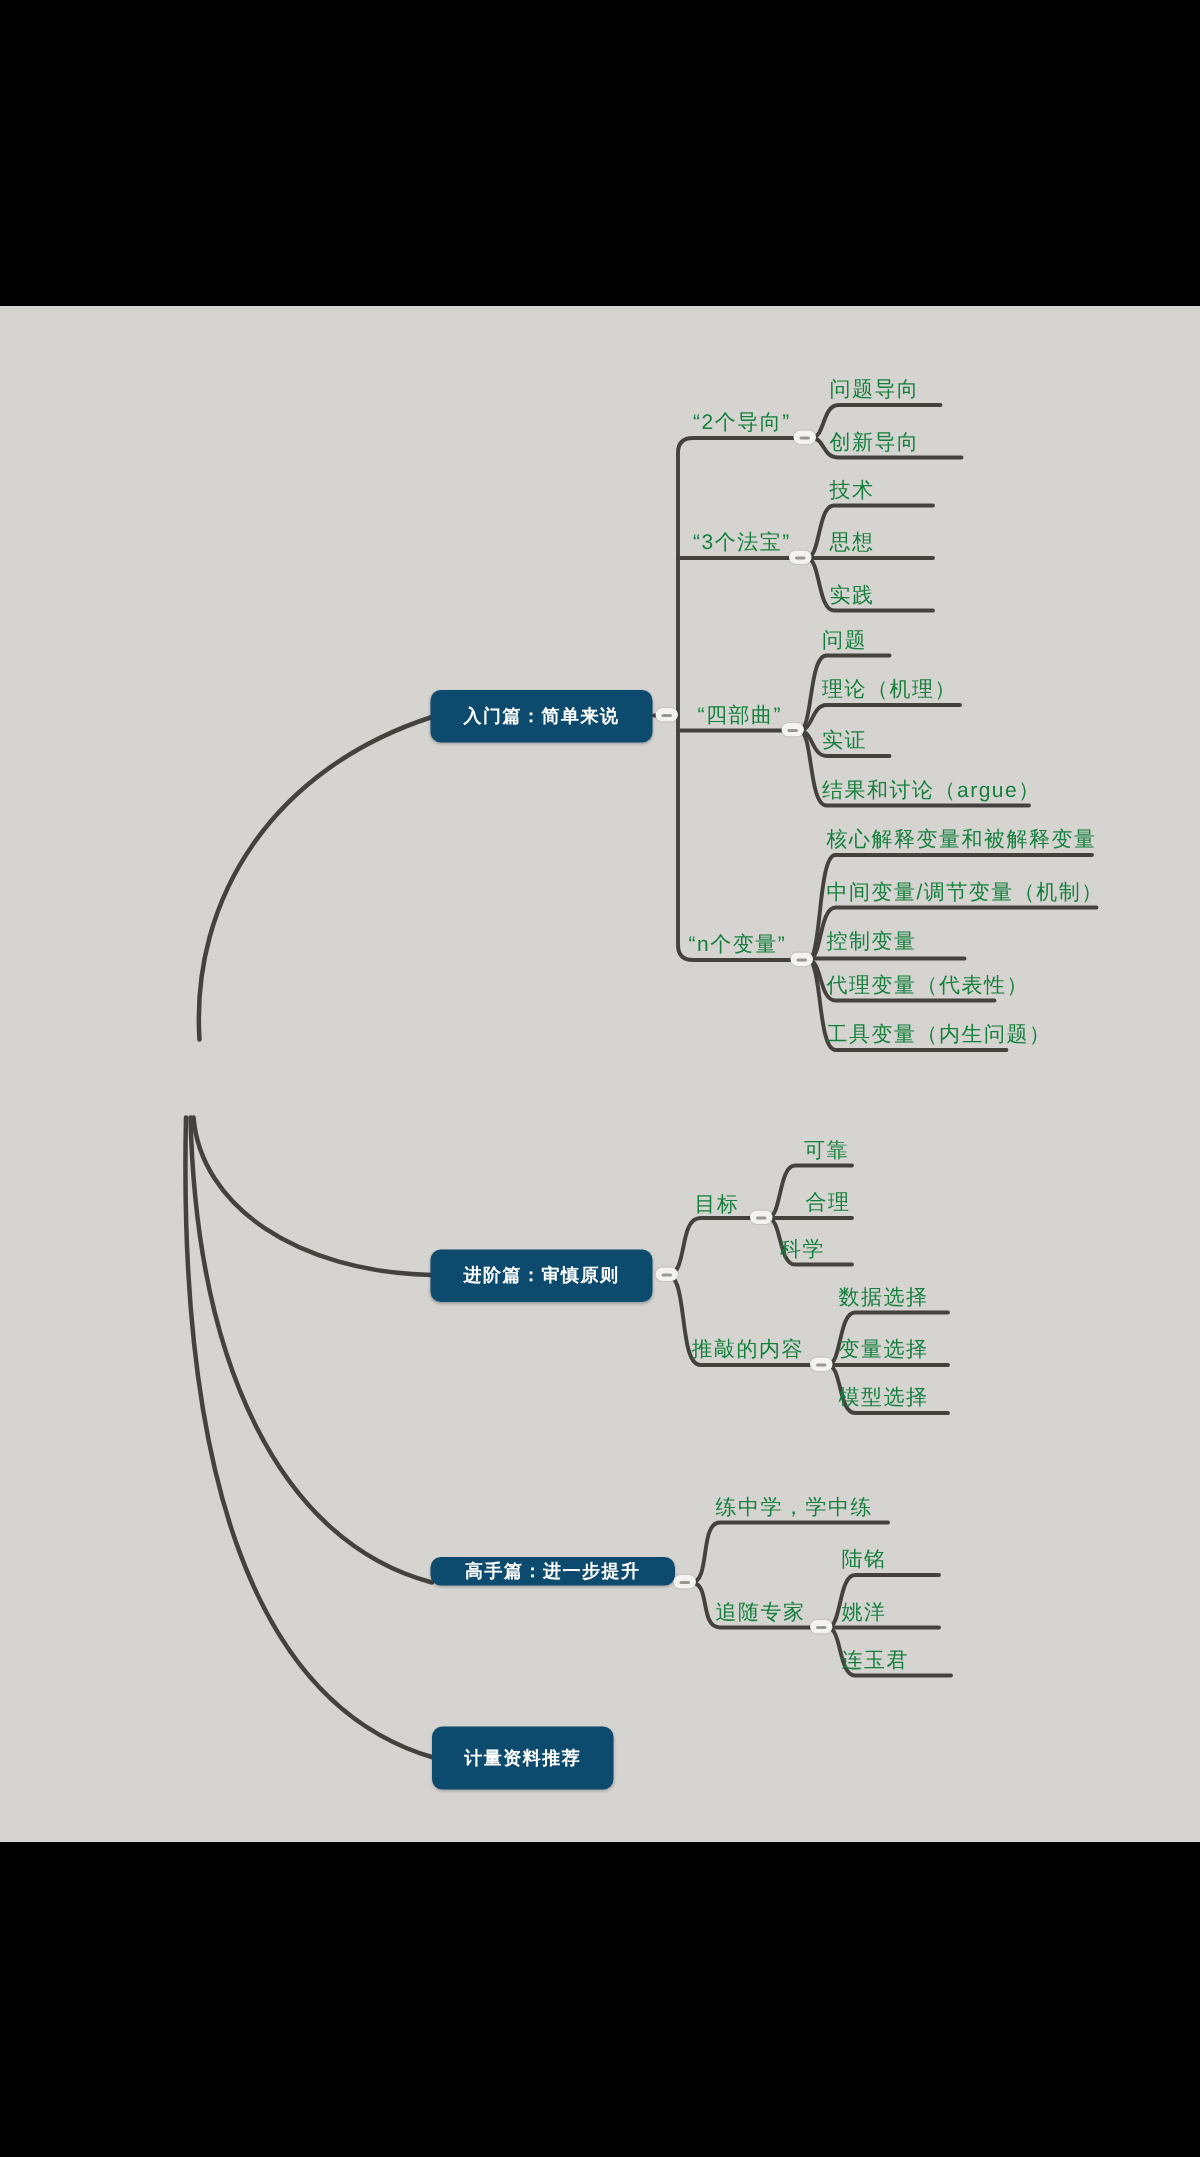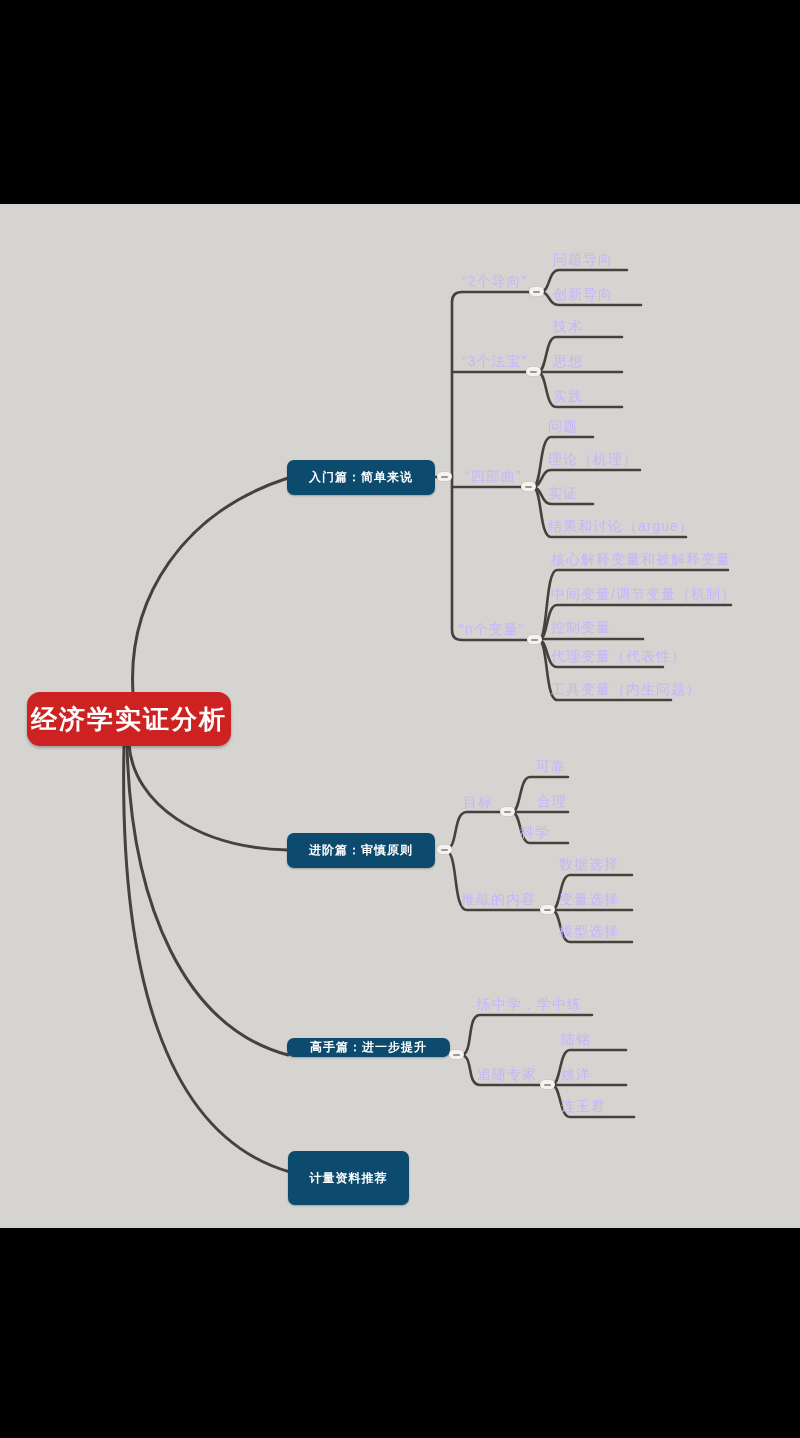--- a/index.html
+++ b/index.html
@@ -35,25 +35,25 @@
   .node-root {
     left:27px; top:692px; width:204px; height:54px; background:#cd2222;
     border-radius:13px; font-size:26px; letter-spacing:2px;
     box-shadow:0 2px 3px rgba(0,0,0,0.25); z-index:4;
   }
   .node-branch { background:#0c4a6e; border-radius:7px; font-size:12px; letter-spacing:1px;
     box-shadow:0 1px 2px rgba(0,0,0,0.25); }
   .node-b1 { left:287px; top:460px; width:148px; height:35px; }
   .node-b2 { left:287px; top:833px; width:148px; height:35px; }
   .node-b3 { left:287px; top:1038px; width:163px; height:19px; }
-  .node-b4 { left:288px; top:1151px; width:121px; height:54px; }
+  .node-b4 { left:288px; top:1151px; width:121px; height:42px; }
 
   .lbl {
     position:absolute; z-index:2; font-size:14px; line-height:16px;
-    color:#c4b5fd; letter-spacing:1px; white-space:nowrap;
+    color:#15803d; letter-spacing:1px; white-space:nowrap;
   }
 
   .capsule {
     position:absolute; z-index:5; width:15px; height:9px; border-radius:5px;
     background:#f4f3f0; display:flex; align-items:center; justify-content:center;
     box-shadow:0 0 1px rgba(0,0,0,0.35);
   }
   .capsule .dash { width:7px; height:2px; background:#9a9690; border-radius:1px; }
 </style>
 </head>
@@ -105,21 +105,20 @@
     <path class="thin" d="M 552 910 C 561 910 559 942 570 942 H 632"></path>
 
     <path class="thin" d="M 461 1055 C 474 1055 466 1015 480 1015 H 592"></path>
     <path class="thin" d="M 461 1055 C 474 1055 466 1085 480 1085 H 546"></path>
     <path class="thin" d="M 552 1085 C 561 1085 559 1050 570 1050 H 626"></path>
     <path class="thin" d="M 552 1085 H 626"></path>
     <path class="thin" d="M 552 1085 C 561 1085 559 1117 570 1117 H 634"></path>
   </svg>
 
 
-  <div class="node node-root">经济学实证分析</div>
   <div class="node node-branch node-b1">入门篇：简单来说</div>
   <div class="node node-branch node-b2">进阶篇：审慎原则</div>
   <div class="node node-branch node-b3">高手篇：进一步提升</div>
   <div class="node node-branch node-b4">计量资料推荐</div>
 
   <span class="lbl" style="left:462px; top:273px;">“2个导向”</span>
   <span class="lbl" style="left:462px; top:353px;">“3个法宝”</span>
   <span class="lbl" style="left:465px; top:468px;">“四部曲”</span>
   <span class="lbl" style="left:459px; top:621px;">“n个变量”</span>
 

